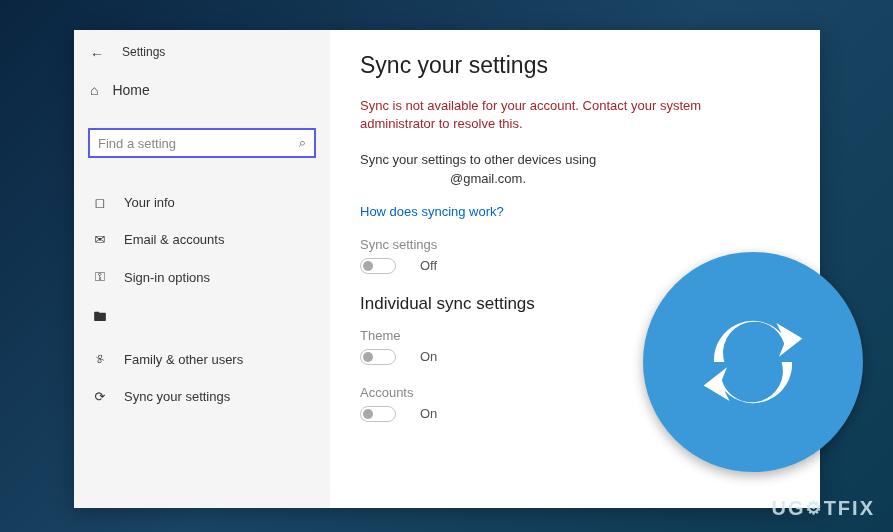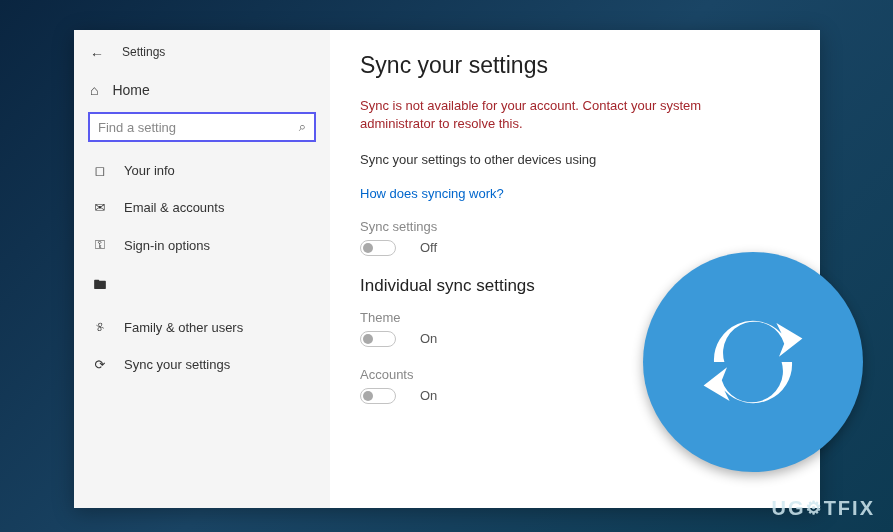--- a/index.html
+++ b/index.html
@@ -5,21 +5,21 @@
 * { margin: 0; padding: 0; box-sizing: border-box; font-family: "Segoe UI", Tahoma, sans-serif; }
 body { width: 893px; height: 532px; background: linear-gradient(135deg, #0a2540 0%, #1a4565 50%, #0d3a52 100%); position: relative; overflow: hidden; }
 .window { position: absolute; left: 74px; top: 30px; width: 746px; height: 478px; background: #ffffff; display: flex; box-shadow: 0 4px 20px rgba(0,0,0,0.3); }
 .sidebar { width: 256px; background: #f5f5f5; padding: 0; display: flex; flex-direction: column; }
 .header-row { display: flex; align-items: center; padding: 14px 16px 12px 16px; gap: 18px; }
 .back-arrow { font-size: 14px; color: #333; }
 .header-title { font-size: 12px; color: #333; }
 .home-row { display: flex; align-items: center; padding: 10px 16px; gap: 14px; }
 .home-icon { font-size: 14px; color: #333; }
 .home-label { font-size: 14px; color: #333; }
-.search-box { margin: 4px 14px; border: 2px solid #5a5af0; padding: 5px 8px; display: flex; align-items: center; justify-content: space-between; background: #fff; }
+.search-box { margin: 20px 14px; border: 2px solid #5a5af0; padding: 5px 8px; display: flex; align-items: center; justify-content: space-between; background: #fff; }
 .search-input { border: none; outline: none; font-size: 13px; color: #333; width: 85%; background: transparent; }
 .search-input::placeholder { color: #888; }
 .search-icon { color: #666; font-size: 13px; }
 .section-label { font-weight: 600; font-size: 13px; padding: 12px 18px 8px 18px; color: #222; }
 .nav-list { display: flex; flex-direction: column; margin-top: 6px; }
 .nav-item { display: flex; align-items: center; padding: 11px 18px; gap: 16px; cursor: pointer; font-size: 13px; color: #333; }
 .nav-icon { width: 16px; text-align: center; font-size: 13px; color: #333; }
 .main { flex: 1; padding: 22px 30px; background: #fff; overflow: hidden; }
 .page-title { font-size: 23px; font-weight: 400; color: #222; margin-bottom: 18px; }
 .error-text { color: #a4262c; font-size: 13px; line-height: 1.4; margin-bottom: 18px; max-width: 380px; }
@@ -78,20 +78,21 @@
         <span class="nav-icon">⟳</span>
         <span>Sync your settings</span>
       </div>
     </div>
   </div>
   <div class="main">
     <h1 class="page-title">Sync your settings</h1>
     <div class="error-text">Sync is not available for your account. Contact your system administrator to resolve this.</div>
     <div class="desc-text">
       <span>Sync your settings to other devices using</span><br>
+      <span style="padding-left:90px;">@gmail.com.</span>
     </div>
     <a class="link-text">How does syncing work?</a>
     <div class="setting-label">Sync settings</div>
     <div class="toggle-row">
       <div class="toggle disabled"></div>
       <span class="toggle-state">Off</span>
     </div>
     <div class="section-heading">Individual sync settings</div>
     <div class="setting-label">Theme</div>
     <div class="toggle-row">

